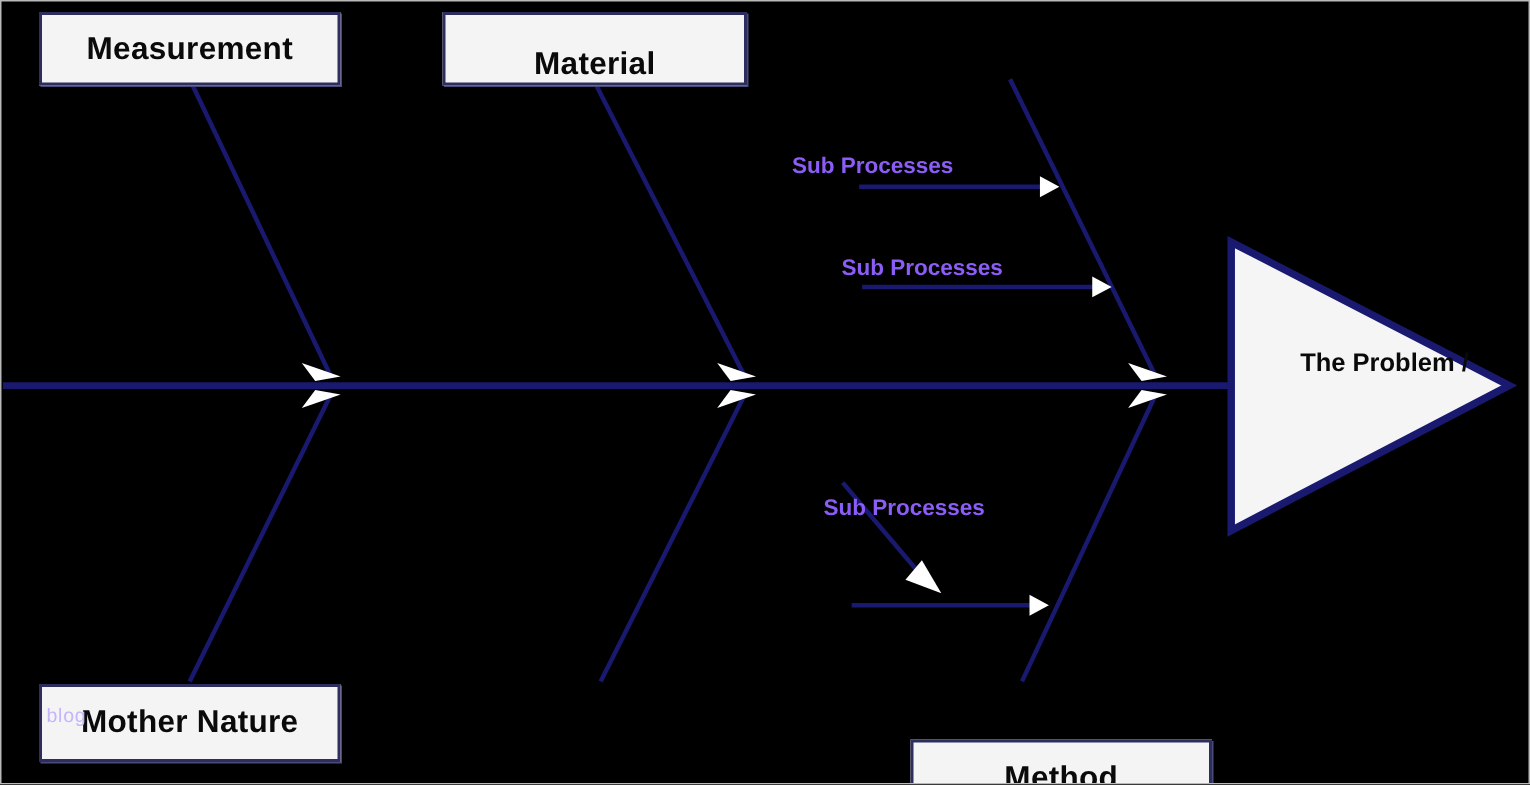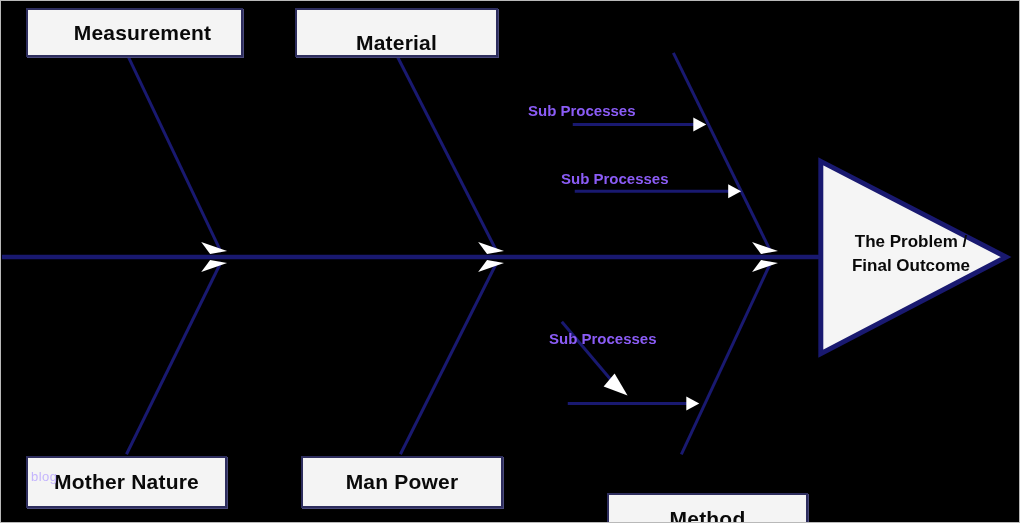--- a/index.html
+++ b/index.html
@@ -20,21 +20,21 @@
     box-shadow:1px 1px 0 #4a4a7a;
     display:flex;align-items:center;justify-content:center;
     color:#0a0a0a;
     font-weight:bold;
     font-size:21px;
     letter-spacing:0.2px;
     z-index:10;
   }
   .box-top{top:7px;height:45px;}
   .box-bottom{top:455px;height:48px;}
-  #box-measurement{left:25px;width:197px;padding-left:16px;}
+  #box-measurement{left:25px;width:197px;}
   #box-material{left:294px;width:199px;align-items:flex-end;}
   #box-machine{left:575px;width:195px;}
   #box-mother-nature{left:25px;width:197px;justify-content:center;}
   #box-man-power{left:300px;width:198px;}
   #box-method{left:606px;width:197px;margin-top:37px;}
   .sub-label{
     position:absolute;
     color:#8b5cf6;
     font-weight:bold;
     font-size:15px;
@@ -46,20 +46,21 @@
   #sub-label-3{left:548px;top:329px;}
   #head-text{
     position:absolute;
     left:824px;top:229px;width:172px;
     text-align:center;
     color:#0a0a0a;
     font-weight:bold;
     font-size:17px;
     line-height:1.4;
     z-index:10;
+    padding-left:12px;
   }
   #watermark{
     position:absolute;
     left:30px;top:468px;
     color:#c4b5fd;
     font-size:13px;
     z-index:20;
     letter-spacing:0.5px;
   }
 </style>
@@ -107,31 +108,27 @@
 
   <div class="cat-box box-top" id="box-measurement">
     <span>Measurement</span>
   </div>
   <div class="cat-box box-top" id="box-material">
     <span>Material</span>
   </div>
   <div class="cat-box box-bottom" id="box-mother-nature">
     <span>Mother Nature</span>
   </div>
-  <div class="cat-box box-bottom" id="box-man-power">
-    <span>Man Power</span>
-  </div>
   <div class="cat-box box-bottom" id="box-method">
     <span>Method</span>
   </div>
 
   <div class="sub-label" id="sub-label-1">Sub Processes</div>
   <div class="sub-label" id="sub-label-2">Sub Processes</div>
   <div class="sub-label" id="sub-label-3">Sub Processes</div>
 
   <div id="head-text">
     <div>The Problem /</div>
-    <div>Final Outcome</div>
   </div>
 
   <div id="watermark">blog</div>
 
 </div>
 
 </body></html>

